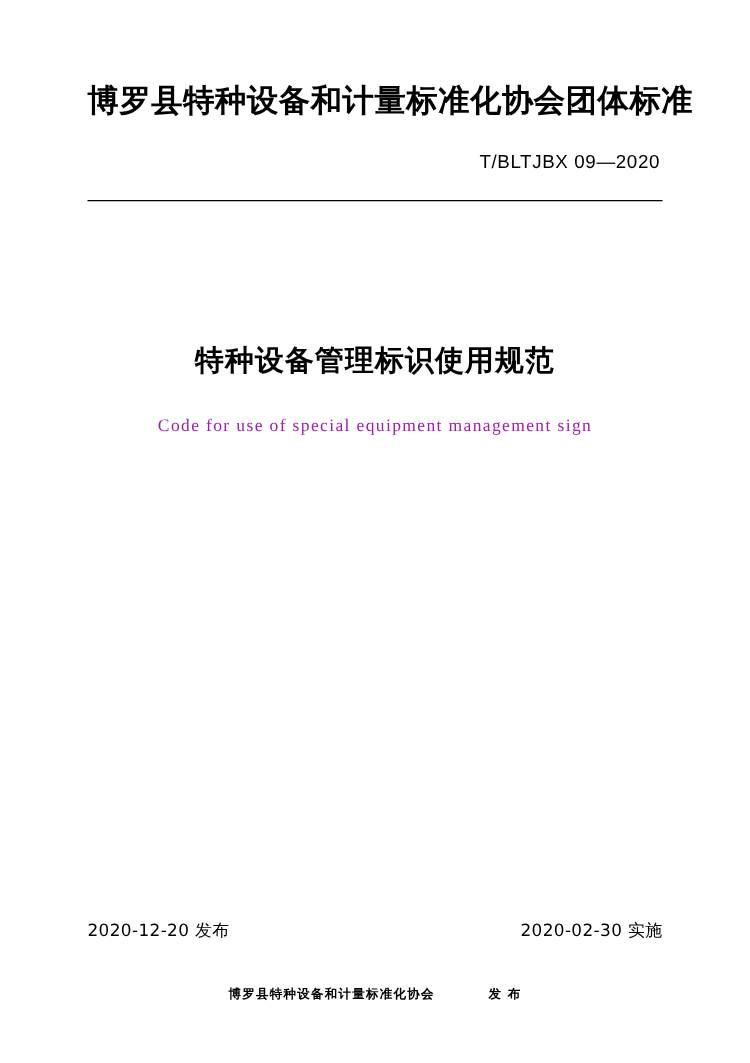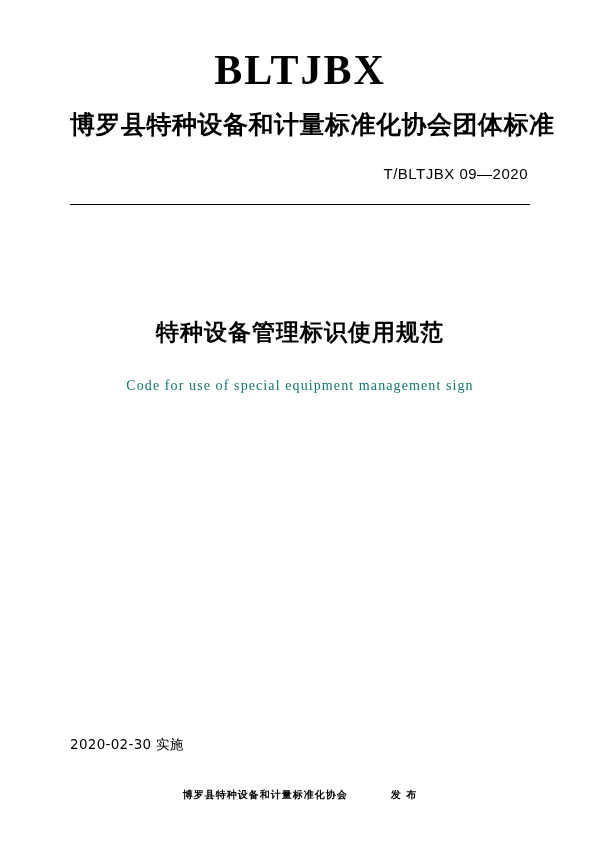--- a/index.html
+++ b/index.html
@@ -65,21 +65,21 @@
   .title-cn {
     font-family: "DejaVu Sans", sans-serif;
     font-weight: bold;
     font-size: 23px;
     letter-spacing: 1px;
     margin: 12px;
   }
   .title-en {
     font-family: "Liberation Serif", serif;
     font-size: 14px;
-    color: #0f766e;
+    color: #a21caf;
     letter-spacing: 1.1px;
     margin-top: 30px;
     text-align: center;
   }
 
   
   .dates {
     position: absolute;
     left: 70px;
     right: 70px;
@@ -105,32 +105,32 @@
     display: inline-block;
     width: 34px;
   }
 </style>
 </head>
 <body>
 
 <div class="page">
 
   <div class="header">
-    <div class="logo-text">BLTJBX</div>
     <div class="org-line">博罗县特种设备和计量标准化协会团体标准</div>
     <div class="std-code">T/BLTJBX 09—2020</div>
     <hr class="rule">
   </div>
 
   <div class="title-block">
     <h1 class="title-cn">特种设备管理标识使用规范</h1>
     <div class="title-en">Code for use of special equipment management sign</div>
   </div>
 
   <div class="dates">
+    <span>2020-12-20 发布</span>
     <span>2020-02-30 实施</span>
   </div>
 
   <div class="publisher">
     <span>博罗县特种设备和计量标准化协会</span>
     <span class="spacer"></span>
     <span>发  布</span>
   </div>
 
 </div>

